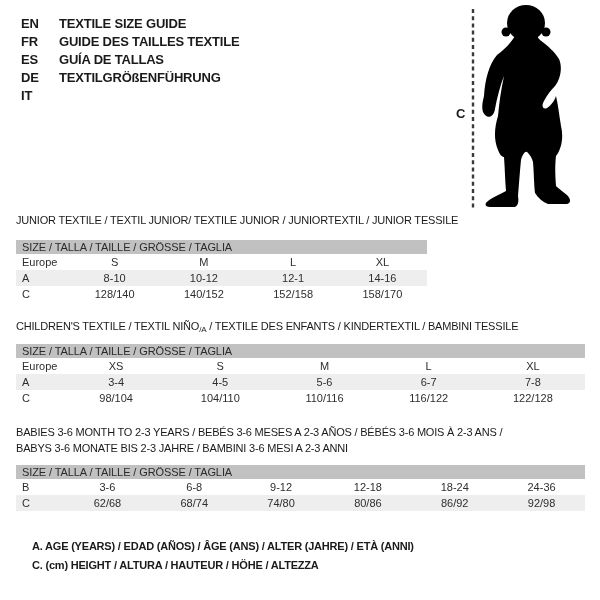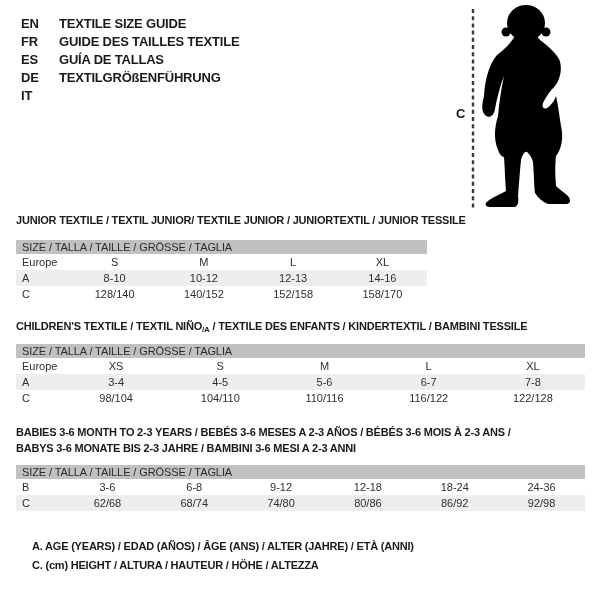--- a/index.html
+++ b/index.html
@@ -14,21 +14,21 @@
              line-height:18px;letter-spacing:-0.2px;}
   .lang-row{display:flex;}
   .lang-code{width:38px;}
 
   
   .meas-line{position:absolute;left:470px;top:9px;}
   .height-label{position:absolute;left:456px;top:106px;font-size:13px;font-weight:bold;}
   .baby{position:absolute;left:478px;top:4px;}
 
   
-  .sec-title{position:absolute;left:16px;font-size:11px;font-weight:bold;
+  .sec-title{position:absolute;left:16px;font-size:11px;font-weight:normal;
              letter-spacing:-0.2px;white-space:nowrap;}
   .sub-a{font-size:8px;vertical-align:-2px;}
   #babies-title{line-height:16px;}
 
   
   .size-table{position:absolute;left:16px;border-collapse:collapse;table-layout:fixed;
               font-size:11px;color:#2e2e2e;}
   .size-table th.size-head{background:#c1c1c1;font-weight:normal;text-align:left;
               height:14px;padding:0 0 0 6px;color:#2a2a2a;letter-spacing:-0.1px;}
   .size-table td{height:16px;padding:0;text-align:center;vertical-align:middle;}
@@ -135,21 +135,21 @@
         <td class="lbl">Europe</td>
         <td>S</td>
         <td>M</td>
         <td>L</td>
         <td>XL</td>
       </tr>
       <tr class="stripe">
         <td class="lbl">A</td>
         <td>8-10</td>
         <td>10-12</td>
-        <td>12-13</td>
+        <td>12-1</td>
         <td>14-16</td>
       </tr>
       <tr>
         <td class="lbl">C</td>
         <td>128/140</td>
         <td>140/152</td>
         <td>152/158</td>
         <td>158/170</td>
       </tr>
     </tbody>

